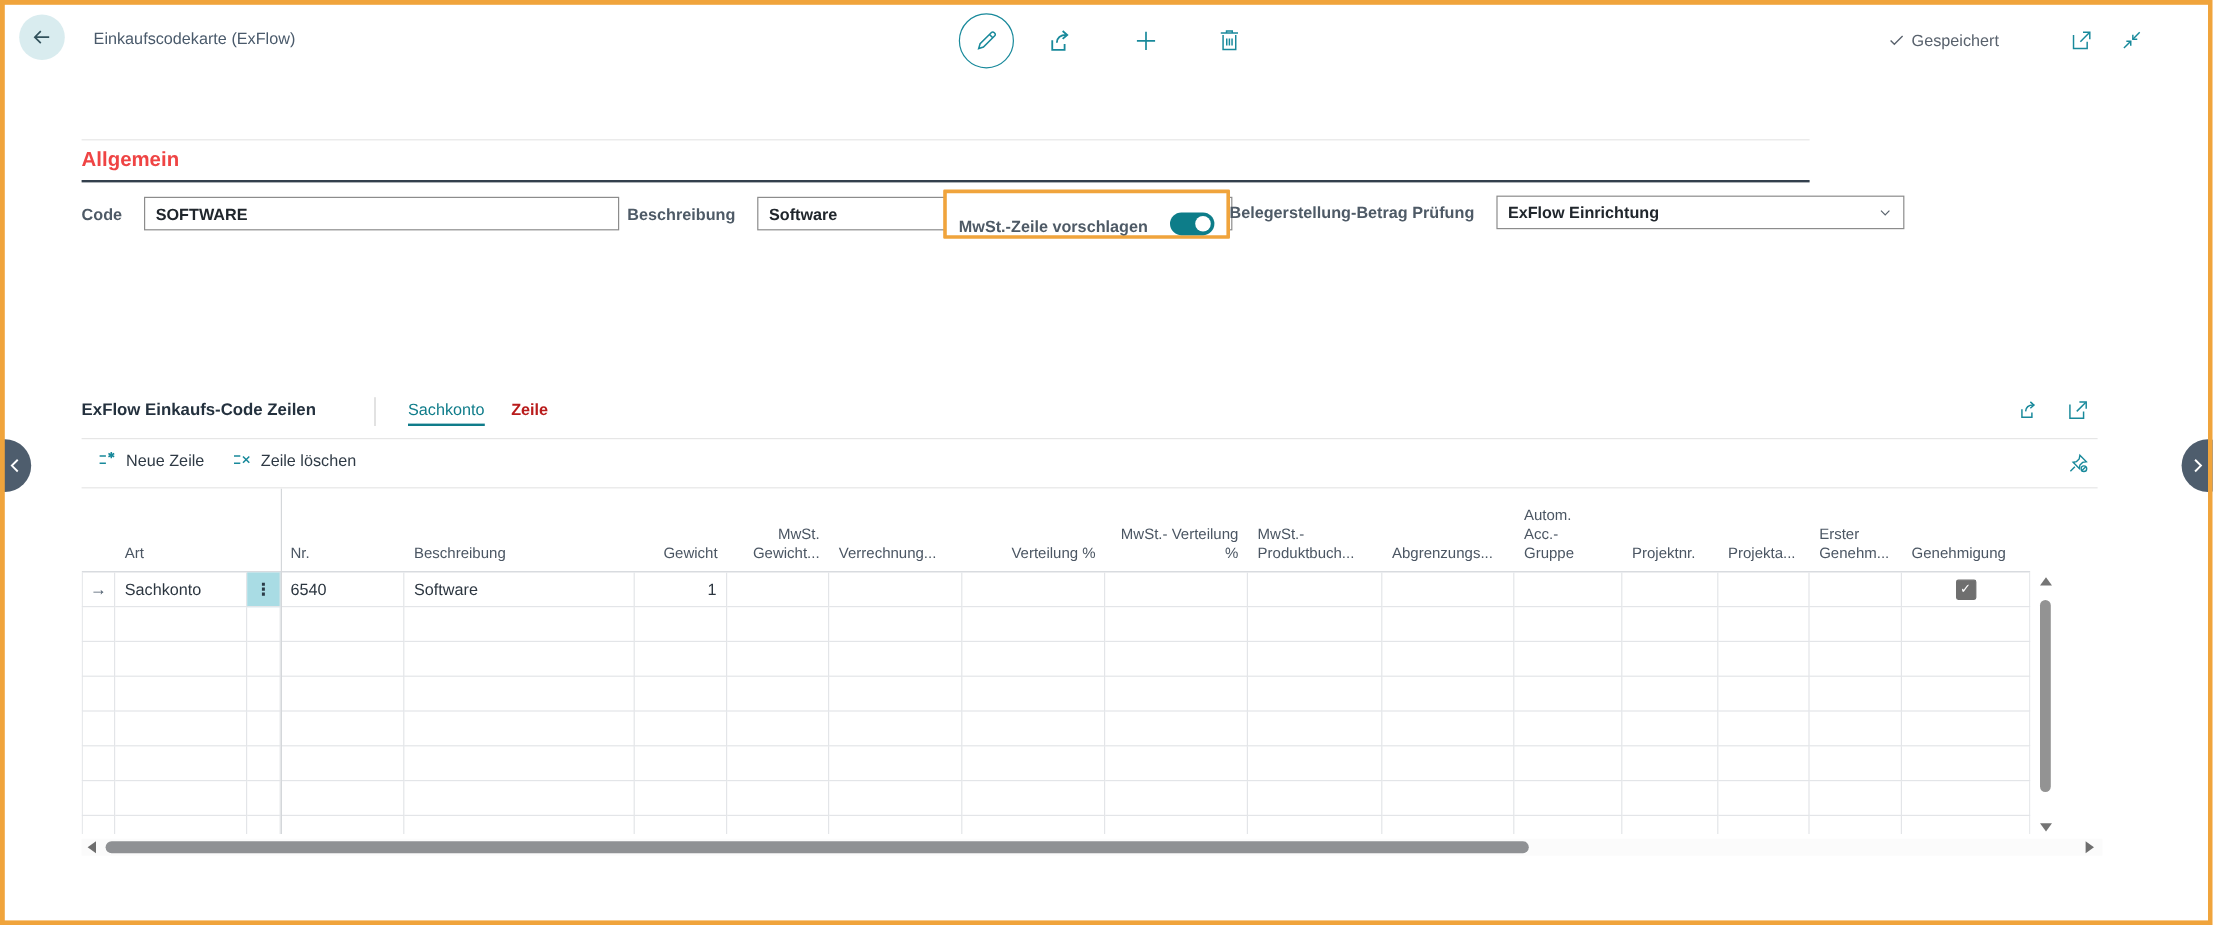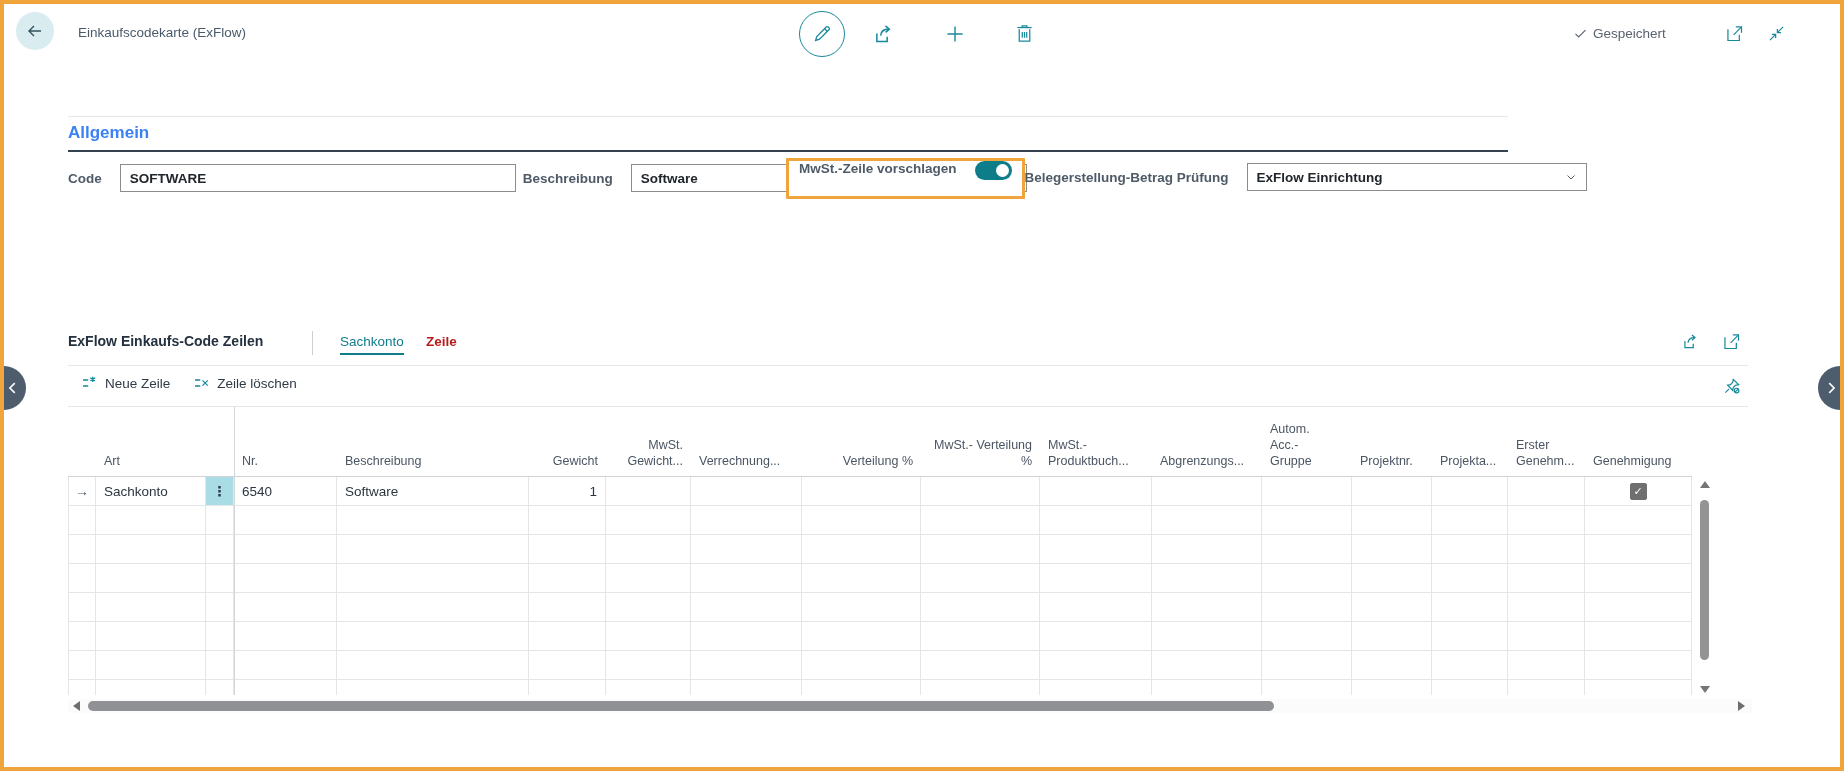--- a/index.html
+++ b/index.html
@@ -14,30 +14,30 @@
   .back-circle{left:16px;top:12px;width:38px;height:38px;border-radius:50%;background:#d9ecef;
     display:flex;align-items:center;justify-content:center;cursor:pointer;}
   .breadcrumb{left:78px;top:25px;font-size:13.5px;color:#4a5a6b;}
   .page-title{left:78px;top:52px;font-size:28px;font-weight:300;color:#3a4450;letter-spacing:.2px;}
   .iconbtn{display:flex;align-items:center;justify-content:center;cursor:pointer;color:#18899b;}
   .edit-circle{left:799px;top:11px;width:44px;height:44px;border:1.4px solid #18899b;border-radius:50%;}
   .saved{left:1573px;top:26px;display:flex;align-items:center;gap:5px;color:#59626d;font-size:13.5px;}
   .hline{background:#e6e6e6;height:1px;}
 
   
-  .sec-title{left:68px;top:123px;font-size:17px;font-weight:700;color:#3b82f6;}
+  .sec-title{left:68px;top:123px;font-size:17px;font-weight:700;color:#ef4444;}
   .sec-underline{left:68px;top:150px;width:1440px;height:2px;background:#33404d;}
   .fcol{display:flex;flex-direction:row;font-weight:bold;}
   .frow{display:flex;align-items:center;height:28px;}
   .flabel{flex:none;font-size:13.5px;color:#4e5a66;padding-right:8px;white-space:nowrap;}
   .leader{flex:1;height:3px;margin-right:10px;background-image:radial-gradient(circle at 1.5px 1.5px,#c3c1bf 1.2px,transparent 1.5px);background-size:7px 3px;background-repeat:repeat-x;}
   .inputbox{flex:none;box-sizing:border-box;height:28px;border:1px solid #8c8c8c;background:#fff;
     display:flex;align-items:center;padding:0 9px;font-size:13.5px;color:#20262c;cursor:text;}
   .selectbox{justify-content:space-between;cursor:pointer;}
-  .hl-box{box-sizing:border-box;display:flex;align-items:flex-start;border:3px solid #f0a43c;border-radius:1px;
+  .hl-box{box-sizing:border-box;display:flex;align-items:flex-end;border:3px solid #f0a43c;border-radius:1px;
     padding:0 10px;width:376px;height:41px;background:#fff;}
   .toggle{flex:none;width:37px;height:19px;border-radius:10px;background:#c8c6c4;position:relative;cursor:pointer;}
   .toggle.on{background:#0d7d89;}
   .toggle .knob{position:absolute;top:3px;width:13px;height:13px;border-radius:50%;background:#fff;}
   .toggle.on .knob{right:3px;}
 
   
   .part-title{left:68px;top:333px;font-size:14px;font-weight:700;color:#24313e;}
   .vdiv{left:312px;top:331px;width:1px;height:24px;background:#cfcfcf;}
   .tab{font-size:13.5px;cursor:pointer;}

